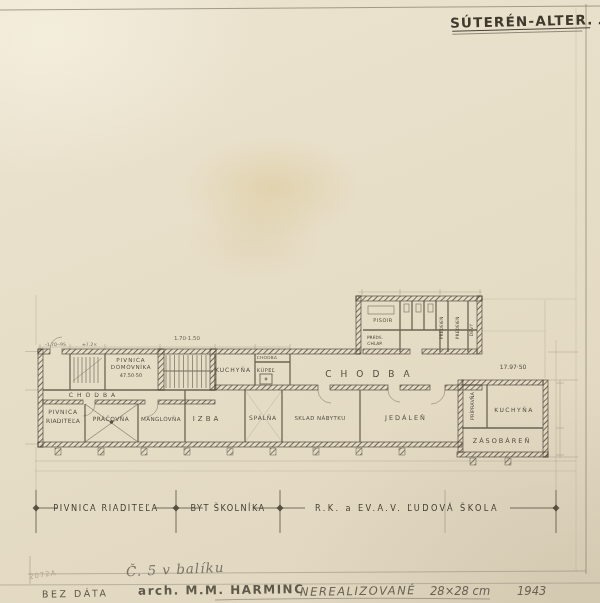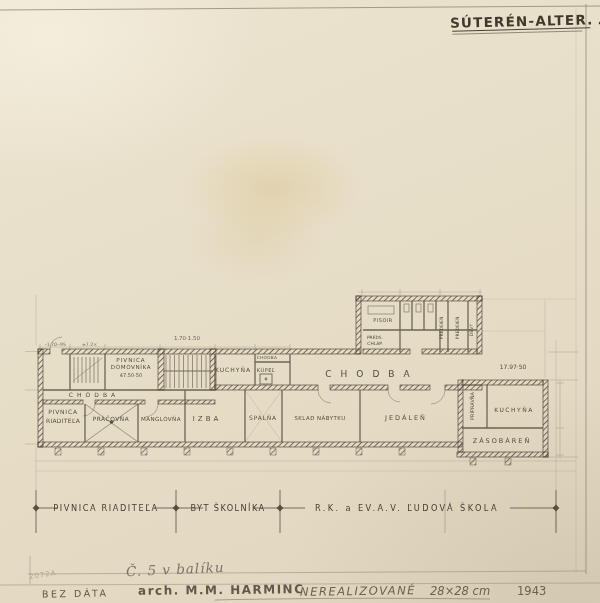--- a/index.html
+++ b/index.html
@@ -25,21 +25,21 @@
   .pencil{color:#6e6759;}
   .note-hand{
     left:126px;top:561px;font-family:"DejaVu Serif",serif;font-style:italic;
     font-size:13.5px;color:#7b7466;transform:rotate(-2.5deg);letter-spacing:1px;
   }
   .cred{white-space:nowrap;color:#5f5949;}
   .cred-bez{left:42px;top:588px;font-size:9.5px;letter-spacing:2.5px;transform:rotate(-1deg);}
   .cred-auth{left:138px;top:583px;font-size:12px;letter-spacing:1.5px;font-weight:bold;transform:rotate(-.6deg);}
   .cred-status{left:300px;top:584px;font-size:11.5px;font-style:italic;letter-spacing:1.5px;color:#6a6253;transform:rotate(-.8deg);}
   .cred-size{left:430px;top:584px;font-size:11.5px;font-style:italic;color:#6a6253;}
-  .cred-year{left:517px;top:584px;font-size:11.5px;color:#6a6253;}
+  .cred-year{left:517px;top:584px;font-size:11.5px;font-style:italic;color:#6a6253;}
   .stamp{left:29px;top:571px;font-size:7px;color:#b3a78d;transform:rotate(-8deg);letter-spacing:1px;}
   svg text{font-family:"DejaVu Sans",sans-serif;fill:#453e31;}
 </style>
 </head>
 <body>
 
 <div class="sheet">
 
   <svg class="abs" style="left:0;top:0" width="600" height="603" viewBox="0 0 600 603">
     <defs>

